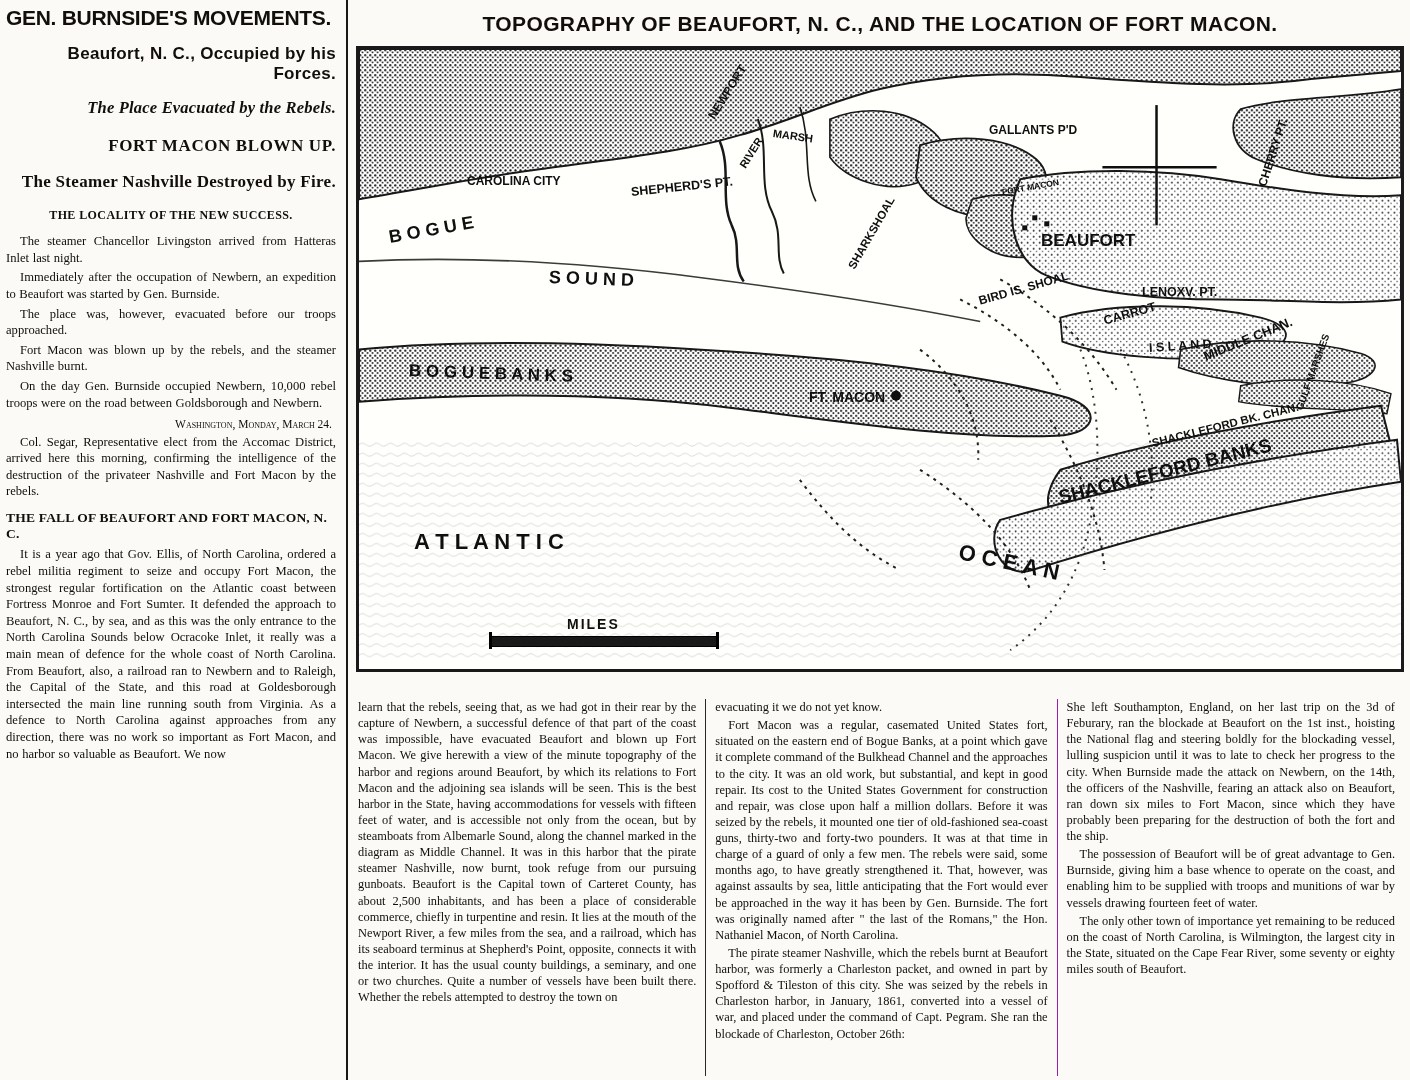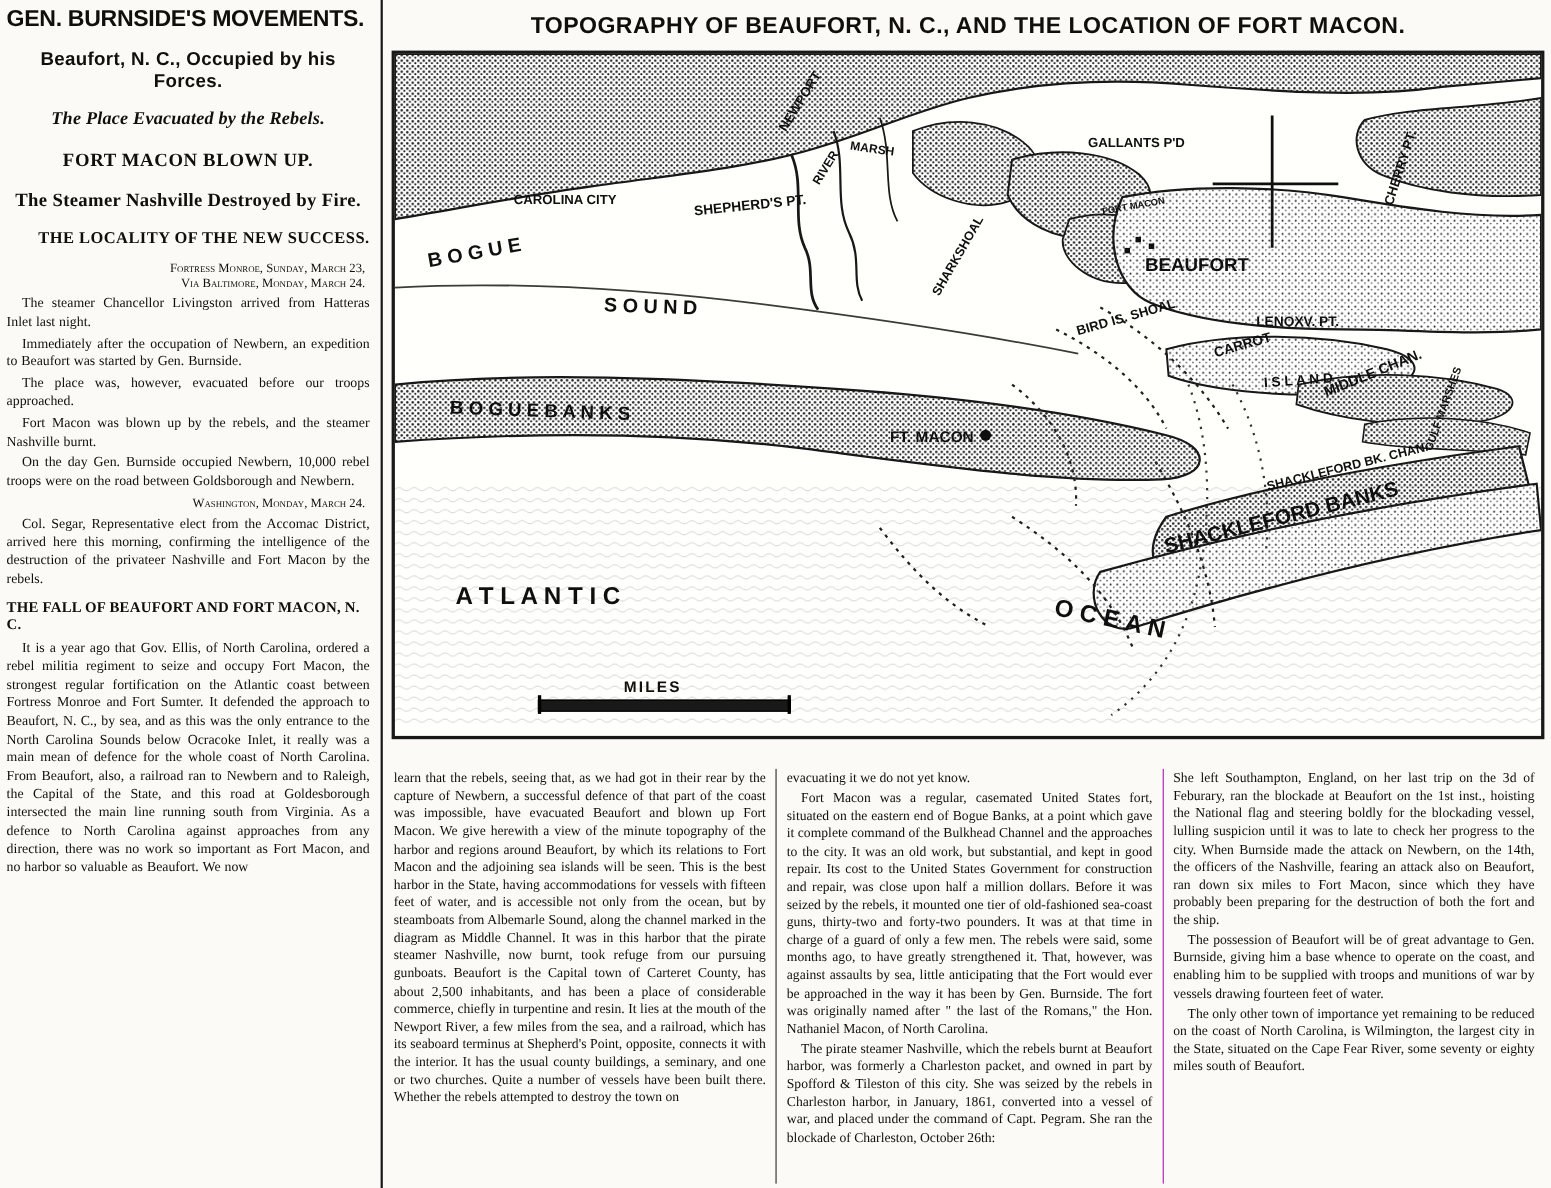--- a/index.html
+++ b/index.html
@@ -19,21 +19,21 @@
   }
   
   .left-col{
     width:348px;
     box-sizing:border-box;
     padding:6px 10px 4px 6px;
     border-right:2px solid #1a1a1a;
     position:relative;
   }
   .hl{
-    text-align:center;
+    text-align:right;
     font-weight:bold;
     letter-spacing:0.3px;
     line-height:1.15;
     margin:0 0 10px 0;
   }
   .hl1{
     font-size:21px;
     font-family:"Liberation Sans", sans-serif;
     letter-spacing:-0.3px;
     text-align:left;
@@ -54,24 +54,24 @@
   .hl4{
     font-size:17px;
     letter-spacing:0.6px;
     margin-bottom:16px;
   }
   .hl5{
     font-size:17px;
     margin-bottom:18px;
   }
   .hl6{
-    font-size:15px;
+    font-size:12px;
     letter-spacing:0.4px;
     margin-bottom:10px;
-    text-align:right;
+    text-align:center;
   }
   .dateline{
     text-align:right;
     font-size:11.5px;
     font-variant:small-caps;
     line-height:1.25;
     margin:6px 0 2px 0;
     padding-right:4px;
   }
   p.body{
@@ -171,24 +171,20 @@
 <div class="page">
 
   <div class="left-col">
     <div class="hl hl1">GEN. BURNSIDE'S MOVEMENTS.</div>
     <div class="hl hl2">Beaufort, N. C., Occupied by his Forces.</div>
     <div class="hl hl3">The Place Evacuated by the Rebels.</div>
     <div class="hl hl4">FORT MACON BLOWN UP.</div>
     <div class="hl hl5">The Steamer Nashville Destroyed by Fire.</div>
     <div class="hl hl6">THE LOCALITY OF THE NEW SUCCESS.</div>
 
-    <div class="dateline">
-      <div>Fortress Monroe, Sunday, March 23,</div>
-      <div>Via Baltimore, Monday, March 24.</div>
-    </div>
 
     <p class="body">The steamer Chancellor Livingston arrived from Hatteras Inlet last night.</p>
     <p class="body">Immediately after the occupation of Newbern, an expedition to Beaufort was started by Gen. Burnside.</p>
     <p class="body">The place was, however, evacuated before our troops approached.</p>
     <p class="body">Fort Macon was blown up by the rebels, and the steamer Nashville burnt.</p>
     <p class="body">On the day Gen. Burnside occupied Newbern, 10,000 rebel troops were on the road between Goldsborough and Newbern.</p>
 
     <div class="dateline">Washington, Monday, March 24.</div>
 
     <p class="body">Col. Segar, Representative elect from the Accomac District, arrived here this morning, confirming the intelligence of the destruction of the privateer Nashville and Fort Macon by the rebels.</p>

